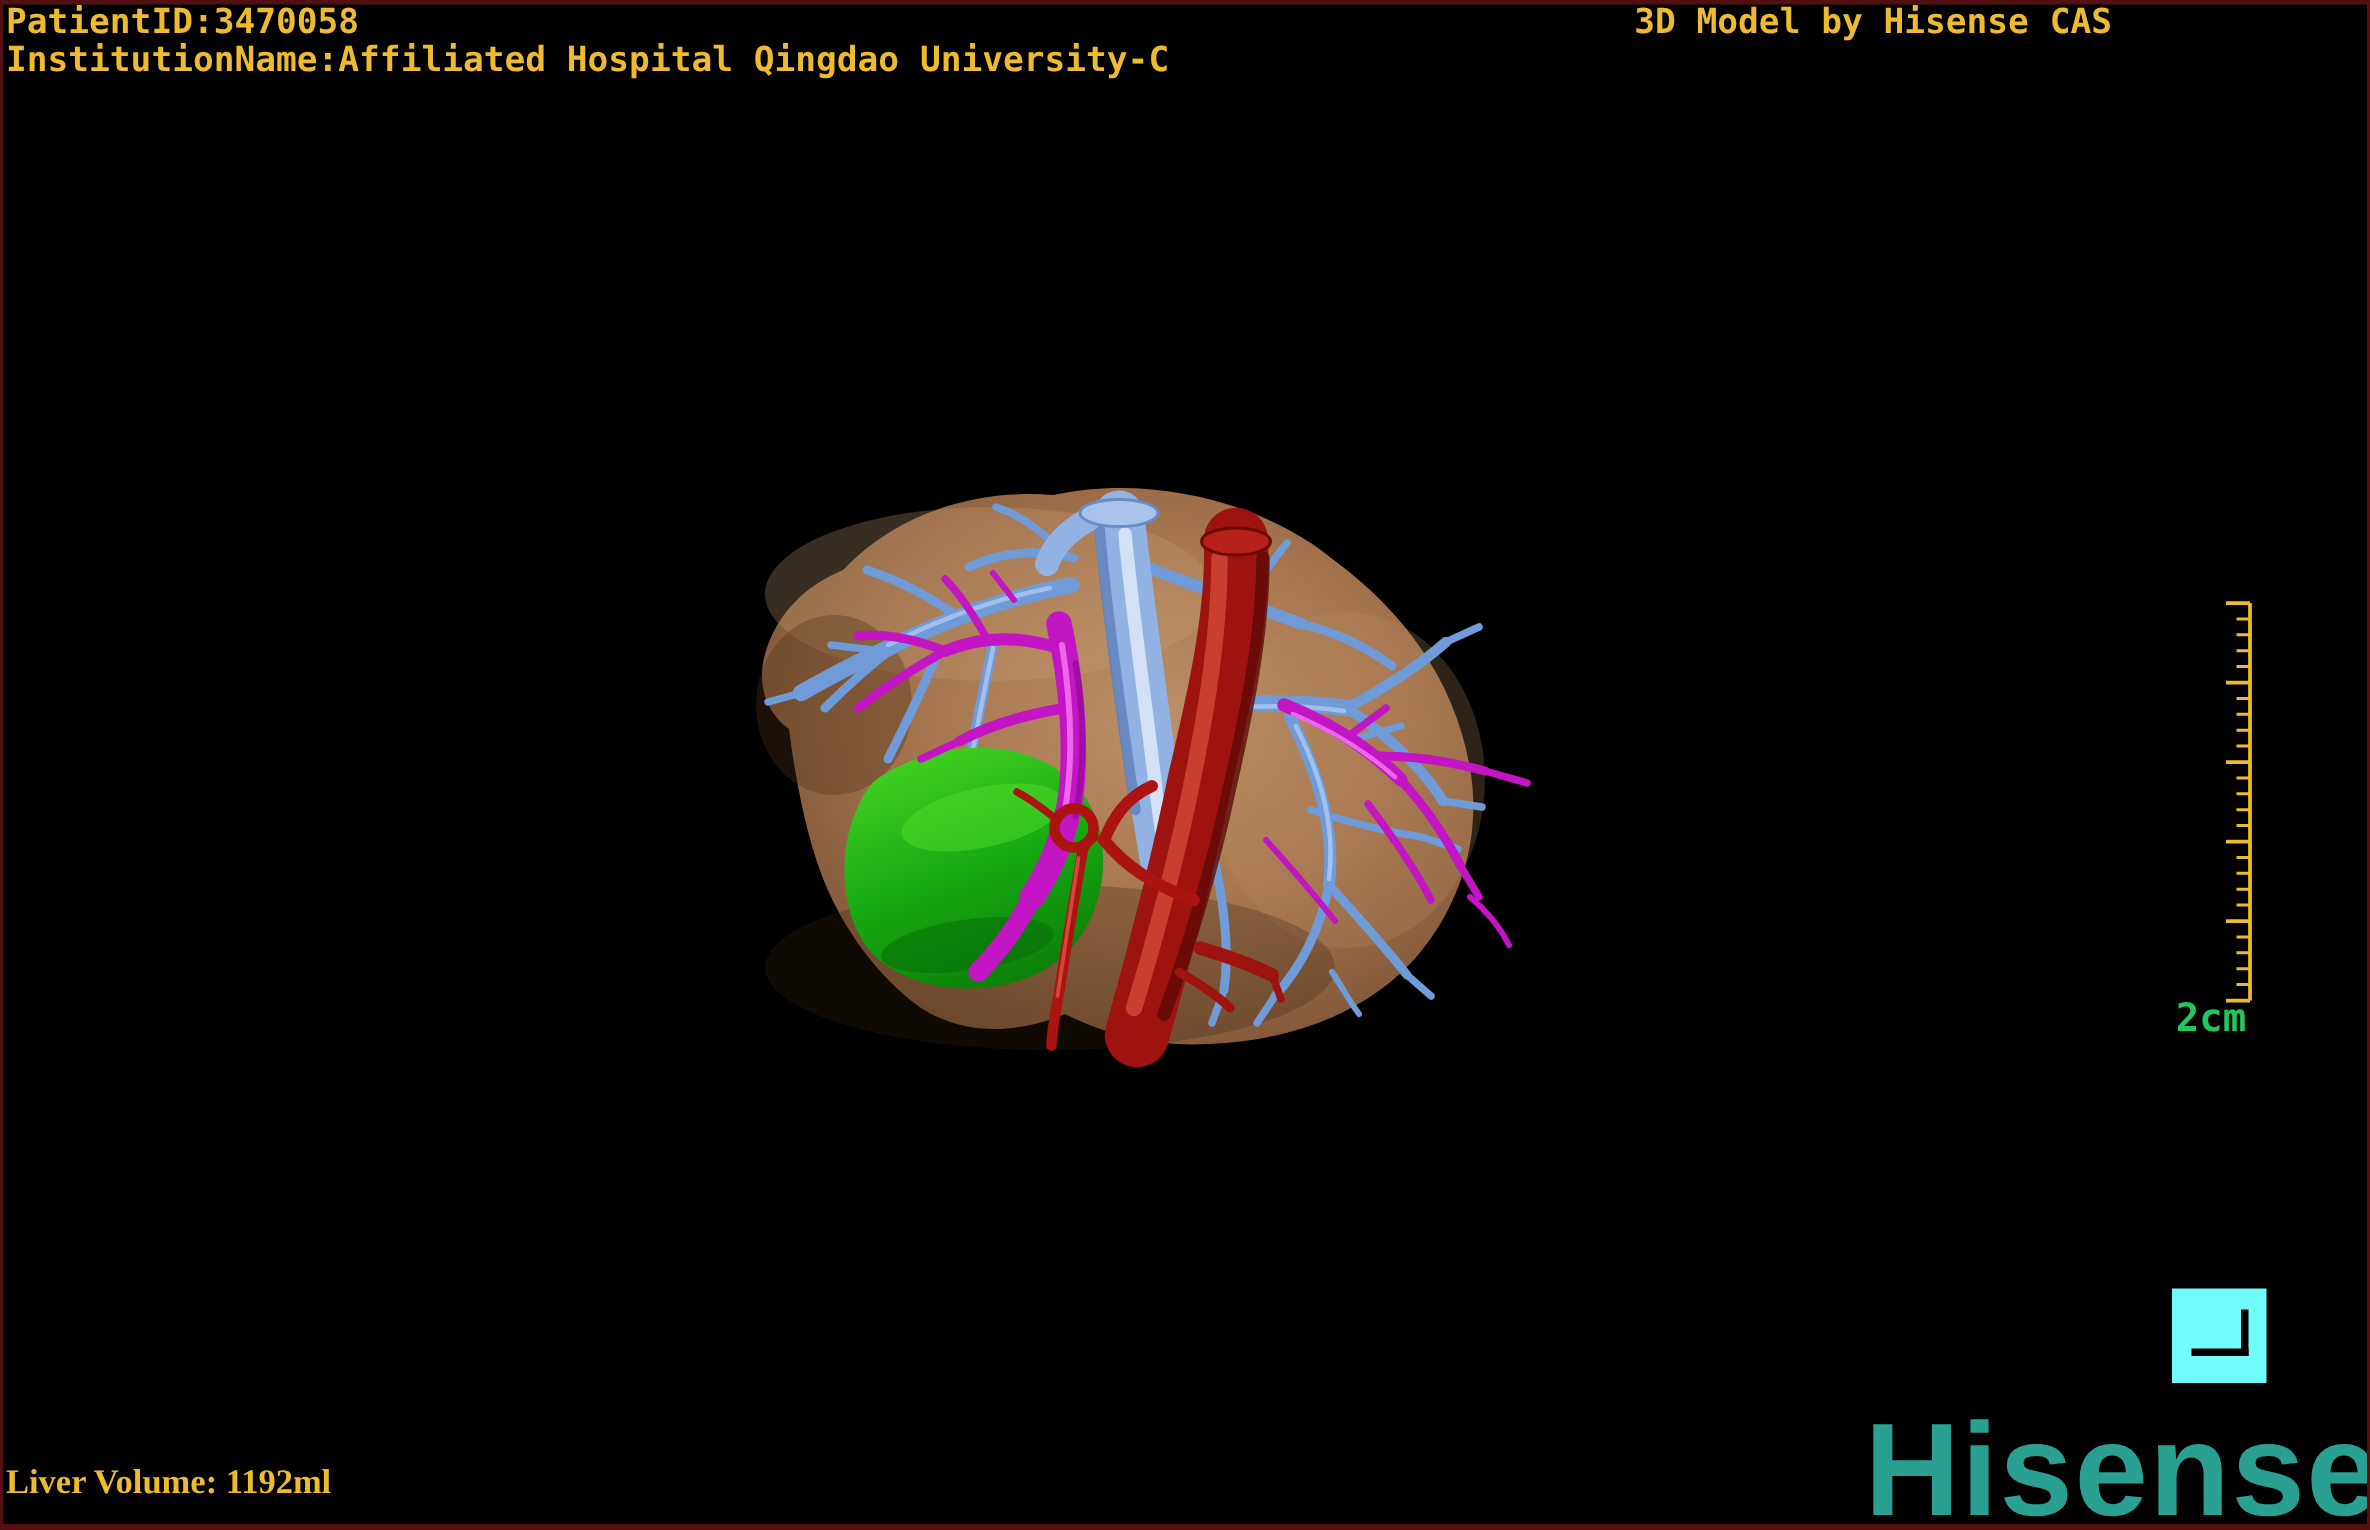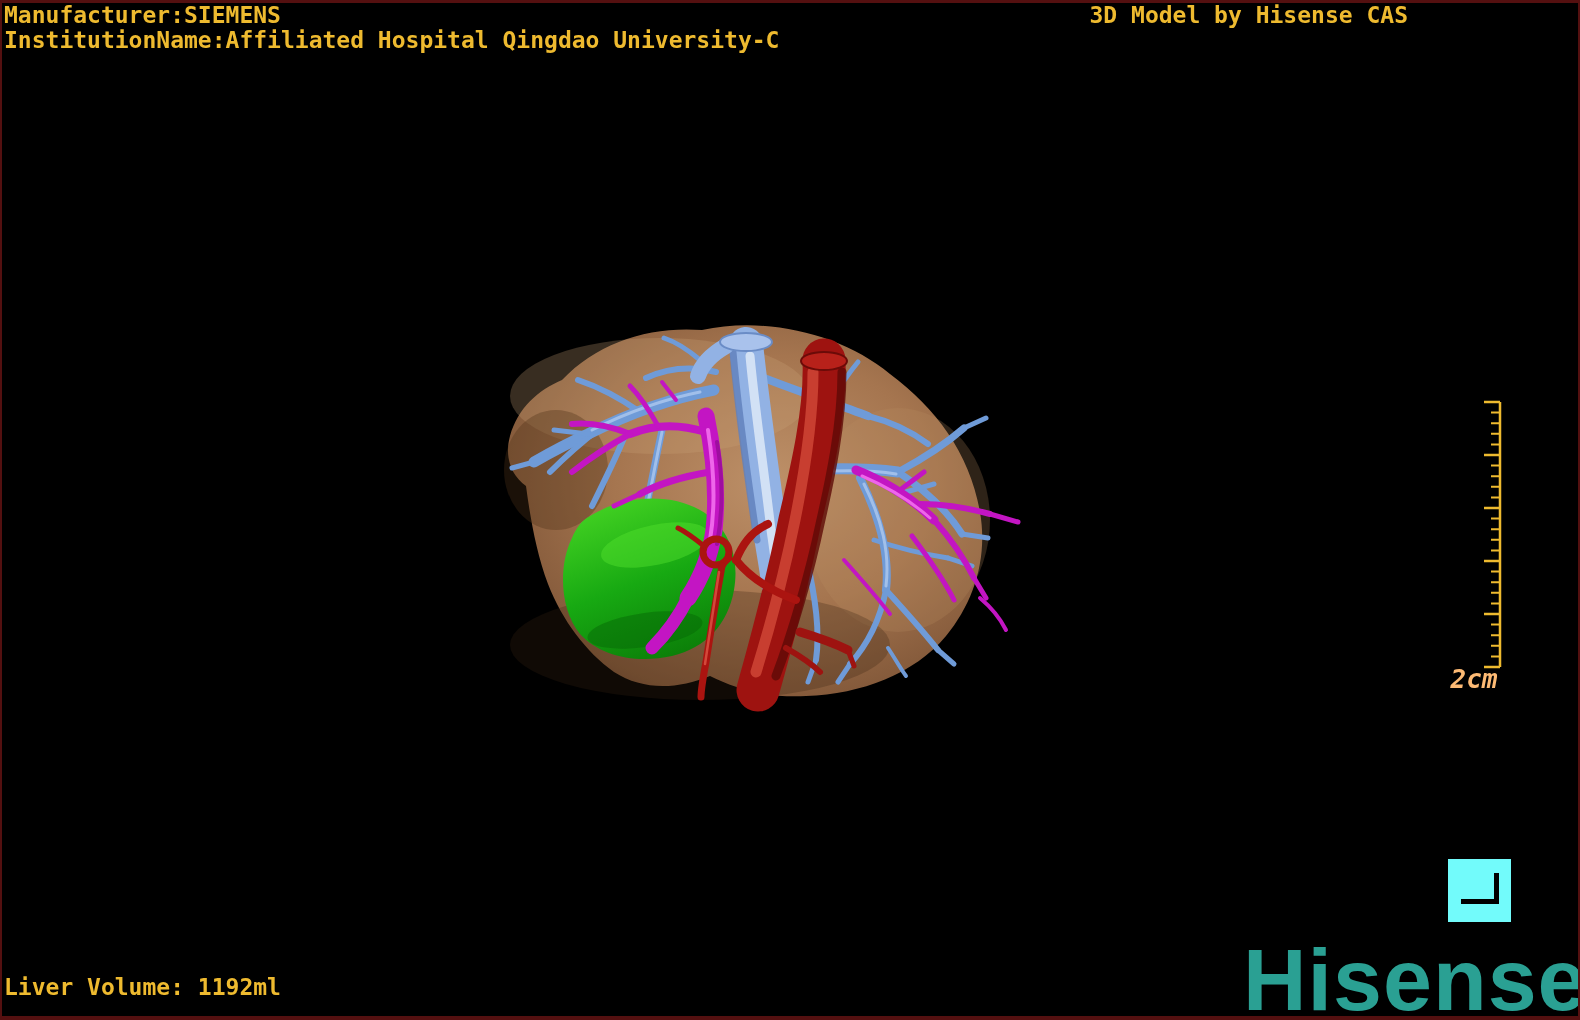--- a/index.html
+++ b/index.html
@@ -7,45 +7,45 @@
     width:1580px;height:1020px;background:#000;overflow:hidden;position:relative;
     font-family:"DejaVu Sans Mono", monospace;
   }
   .frame{
     position:absolute;inset:0;border-style:solid;border-color:#541010;
     border-width:3px 2px 4px 2px;pointer-events:none;z-index:60;
   }
   .gold{color:#eeba2f;font-weight:bold;font-size:23px;line-height:25px;white-space:nowrap;}
   .patient-info{position:absolute;left:4px;top:3px;z-index:40;}
   .watermark{position:absolute;top:3px;right:172px;z-index:40;margin-left:34px;}
-  .liver-volume{position:absolute;left:4px;top:975px;z-index:40;}
+  .liver-volume{position:absolute;left:4px;top:975px;z-index:40;font-family:Liberation Serif, serif;}
   .scale-label{
     position:absolute;left:1438px;top:664px;width:72px;text-align:center;z-index:40;
-    color:#fdba74;font-weight:bold;font-size:26px;font-style:italic;
+    color:#22c55e;font-weight:bold;font-size:26px;
   }
   .model-svg{position:absolute;left:0;top:0;z-index:10;}
   .corner-btn{
     position:absolute;left:1448px;top:859px;width:63px;height:63px;
     background:#72fbfb;z-index:40;cursor:pointer;
   }
   .corner-glyph{
     position:absolute;left:13px;top:14px;width:33px;height:26px;
     border-right:5px solid #000;border-bottom:5px solid #000;
   }
   .hisense{
     position:absolute;left:1243px;top:936px;z-index:40;
     font-family:"Liberation Sans", sans-serif;font-weight:bold;font-size:88px;
     line-height:1;letter-spacing:1px;color:#2aa093;white-space:nowrap;
   }
 </style>
 </head>
 <body>
 
 <div class="patient-info">
-  <div class="gold">Manufacturer:SIEMENS</div>
+  <div class="gold">PatientID:3470058</div>
   <div class="gold">InstitutionName:Affiliated Hospital Qingdao University-C</div>
 </div>
 
 <div class="gold watermark">3D Model by Hisense CAS</div>
 
 <svg class="model-svg" width="1580" height="1020" viewBox="0 0 1580 1020" xmlns="http://www.w3.org/2000/svg">
   <defs>
     <radialGradient id="liverGrad" cx="0.56" cy="0.42" r="0.75">
       <stop offset="0" stop-color="#bd9068"></stop>
       <stop offset="0.45" stop-color="#a5754f"></stop>

